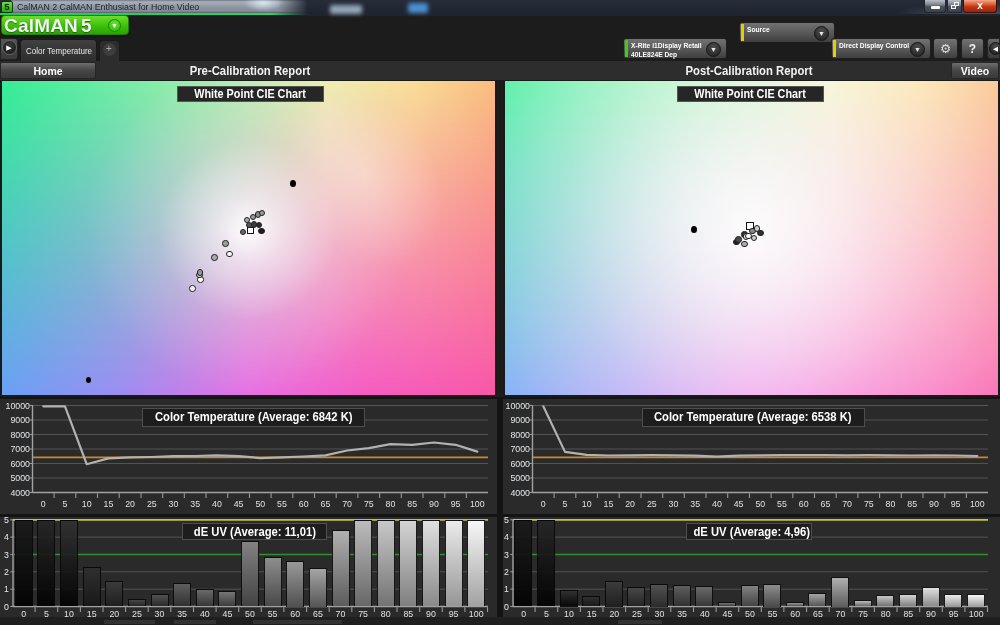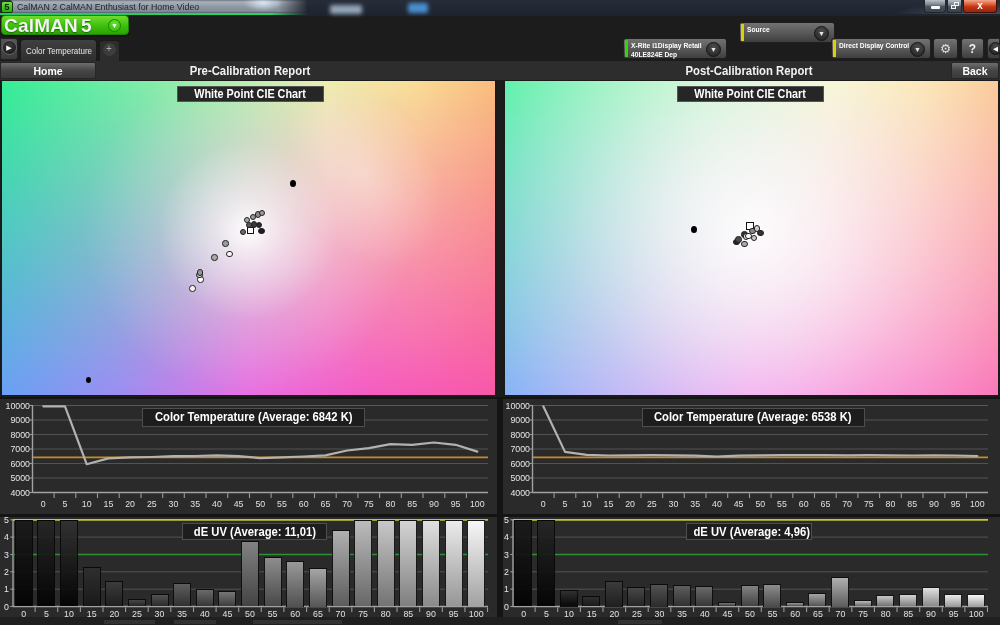--- a/index.html
+++ b/index.html
@@ -46,21 +46,21 @@
     <div class="abs" style="left:1px;top:1px;width:3px;height:17px;background:#e0d000;"></div>
     <div class="abs" style="left:7px;top:2px;color:#fff;font-size:7.2px;font-weight:bold;line-height:9.2px;white-space:nowrap;transform:scaleX(0.93);transform-origin:0 50%;">Direct Display Control</div>
     <div class="abs" style="left:78px;top:2.5px;width:15px;height:15px;border-radius:50%;background:radial-gradient(circle at 50% 32%,#4e4e4e,#1e1e1e);border:1px solid #151515;color:#e8e8e8;font-size:7px;text-align:center;line-height:14.5px;">▼</div>
   </div>
 <div class="abs" style="left:933px;top:38px;width:25px;height:21px;background:linear-gradient(#727272,#575757 55%,#3e3e3e);border:1px solid #1f1f1f;border-radius:3px;color:#dcdcdc;font-size:12.5px;text-align:center;line-height:20px;">⚙</div>
 <div class="abs" style="left:961px;top:38px;width:23px;height:21px;background:linear-gradient(#727272,#575757 55%,#3e3e3e);border:1px solid #1f1f1f;border-radius:3px;color:#f0f0f0;font-size:12px;font-weight:bold;text-align:center;line-height:20px;">?</div>
 <div class="abs" style="left:987px;top:38px;width:13px;height:21px;background:linear-gradient(#6b6b6b,#474747 55%,#3c3c3c);border:1px solid #242424;border-radius:3px 0 0 3px;"></div>
 <div class="abs" style="left:989px;top:41.5px;width:13px;height:13px;border-radius:50%;background:radial-gradient(circle at 50% 30%,#4a4a4a,#1c1c1c);border:1px solid #141414;color:#fff;font-size:6.5px;text-align:center;line-height:12.5px;">◀</div>
 <div class="abs" style="left:0;top:61px;width:1000px;height:19px;background:#2d2d2d;"></div>
 <div class="abs" style="left:0;top:61.5px;width:96px;height:17px;background:linear-gradient(#6e6e6e,#464646 50%,#3a3a3a);border:1px solid #262626;border-radius:2px;color:#fff;font-size:10.5px;font-weight:bold;text-align:center;line-height:16px;">Home</div>
-<div class="abs" style="left:951px;top:61.5px;width:48px;height:17px;background:linear-gradient(#6e6e6e,#464646 50%,#3a3a3a);border:1px solid #262626;border-radius:2px;color:#fff;font-size:10.5px;font-weight:bold;text-align:center;line-height:16px;">Back</div>
+<div class="abs" style="left:951px;top:61.5px;width:48px;height:17px;background:linear-gradient(#6e6e6e,#464646 50%,#3a3a3a);border:1px solid #262626;border-radius:2px;color:#fff;font-size:10.5px;font-weight:bold;text-align:center;line-height:16px;">Video</div>
 <div class="abs" style="left:100px;top:62px;width:300px;height:17px;color:#f2f2f2;font-size:13px;font-weight:bold;text-align:center;line-height:17px;transform:scaleX(0.87);">Pre-Calibration Report</div>
 <div class="abs" style="left:599px;top:62px;width:300px;height:17px;color:#f2f2f2;font-size:13px;font-weight:bold;text-align:center;line-height:17px;transform:scaleX(0.87);">Post-Calibration Report</div>
 <div class="abs" style="left:0px;top:80px;width:497px;height:317px;border:2px solid #1a1a1a;border-top-width:1.5px;overflow:hidden;">
     <div class="abs" style="left:0;top:0;right:0;bottom:0;background:linear-gradient(to right,#35ee95 0%,#72eda6 24%,#b9efb0 50%,#eeeeb2 66%,#f9dd96 84%,#f9bd7e 100%);"></div>
     <div class="abs" style="left:0;top:0;right:0;bottom:0;background:linear-gradient(to right,#6aa0f5 0%,#9d8cf2 24%,#e86fe3 50%,#f55cc2 74%,#f857a8 100%);-webkit-mask-image:linear-gradient(to bottom,transparent,black);mask-image:linear-gradient(to bottom,transparent,black);"></div>
     <div class="abs" style="left:44%;top:-18%;width:64%;height:92%;background:radial-gradient(ellipse 46% 36% at 50% 55%,rgba(255,255,248,0.33),rgba(255,255,248,0) 68%);transform:rotate(59deg);"></div>
     <div class="abs" style="left:0;top:0;right:0;bottom:0;background:radial-gradient(circle 250px at 49.9% 47.5%, rgba(255,255,255,0.97) 0%, rgba(255,255,255,0.62) 13%, rgba(255,255,255,0.15) 36%, rgba(255,255,255,0) 66%);"></div>
   </div>
 <div class="abs" style="left:290.2px;top:180.0px;width:6px;height:7px;border-radius:50%;background:#000;"></div>
 <div class="abs" style="left:86.3px;top:376.5px;width:5px;height:6px;border-radius:50%;background:#000;"></div>

